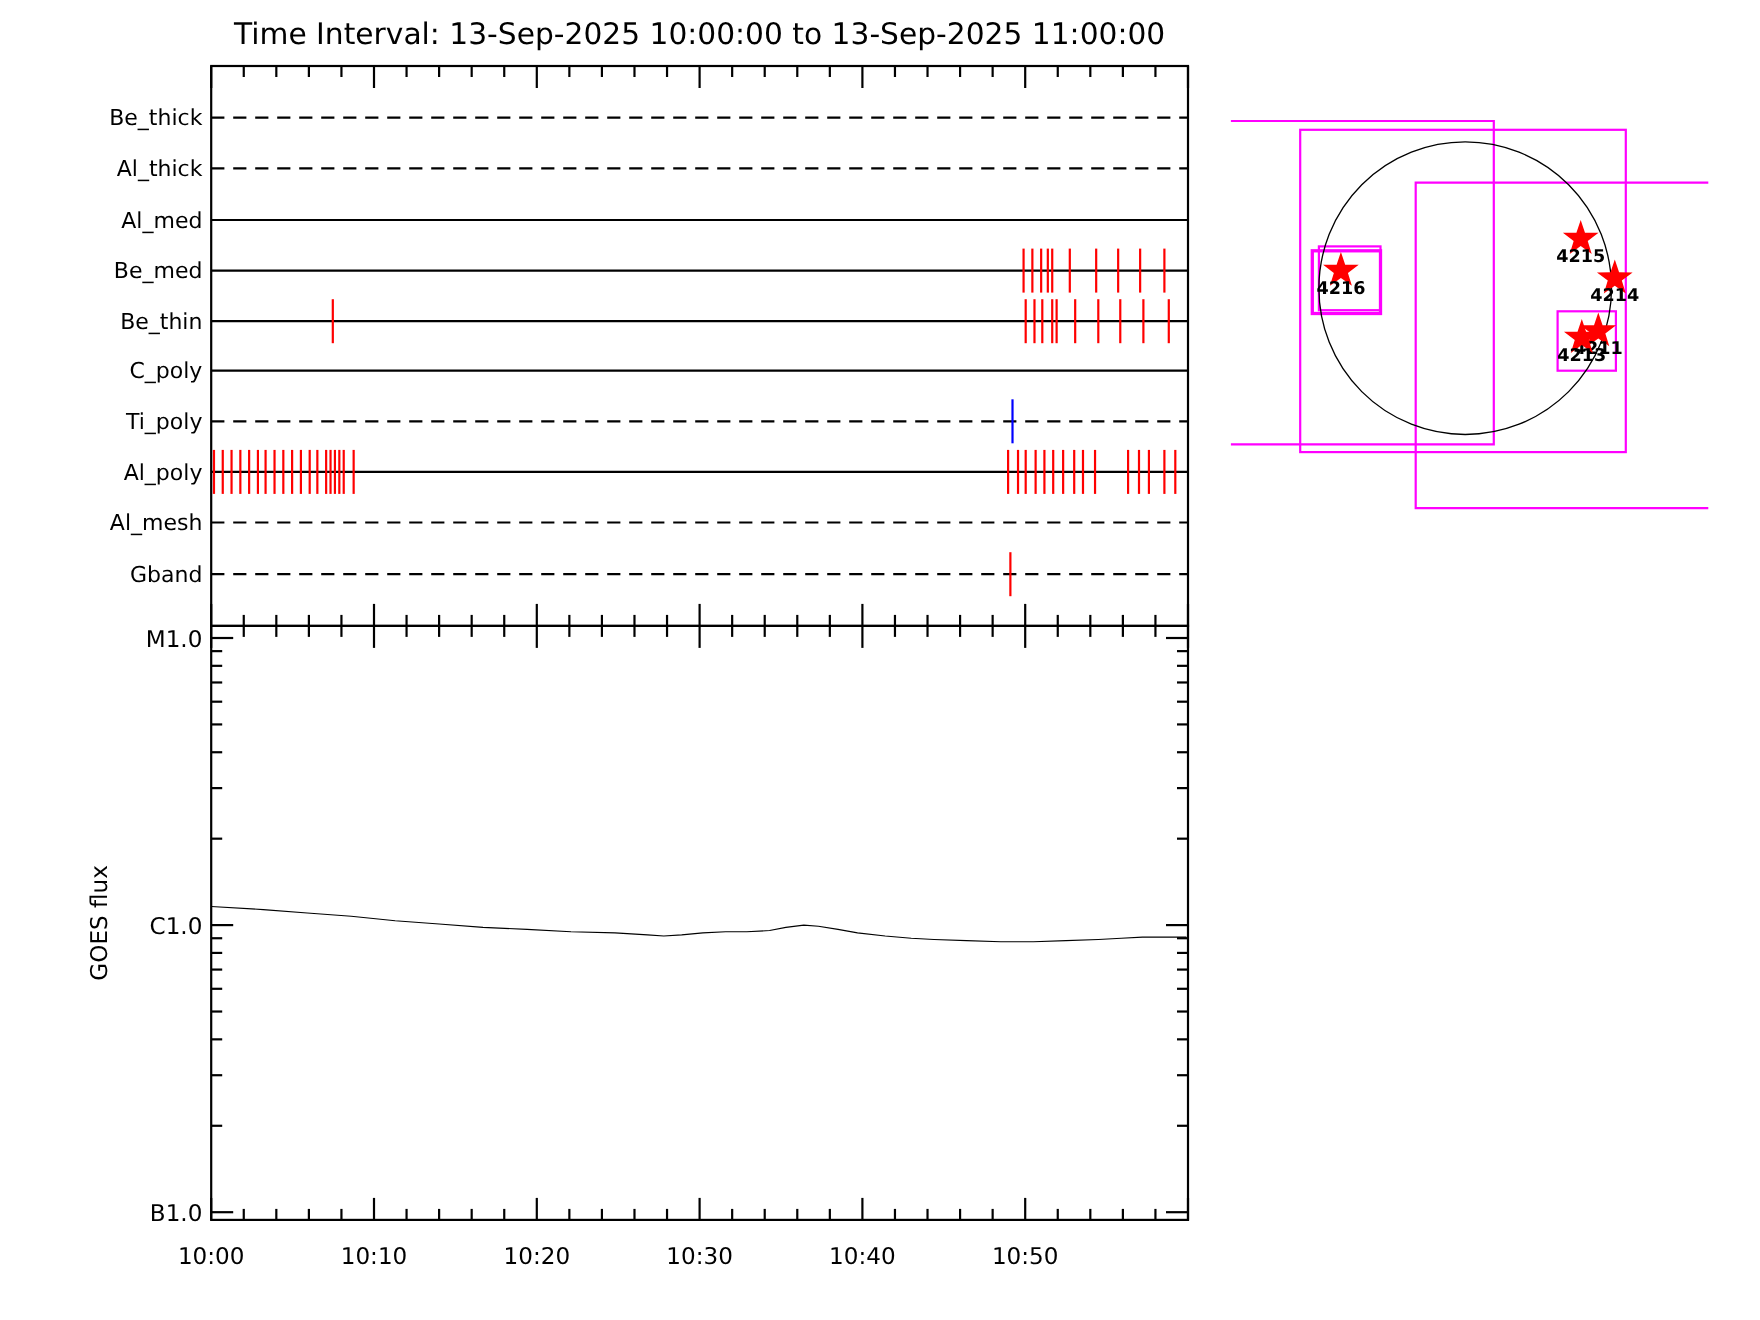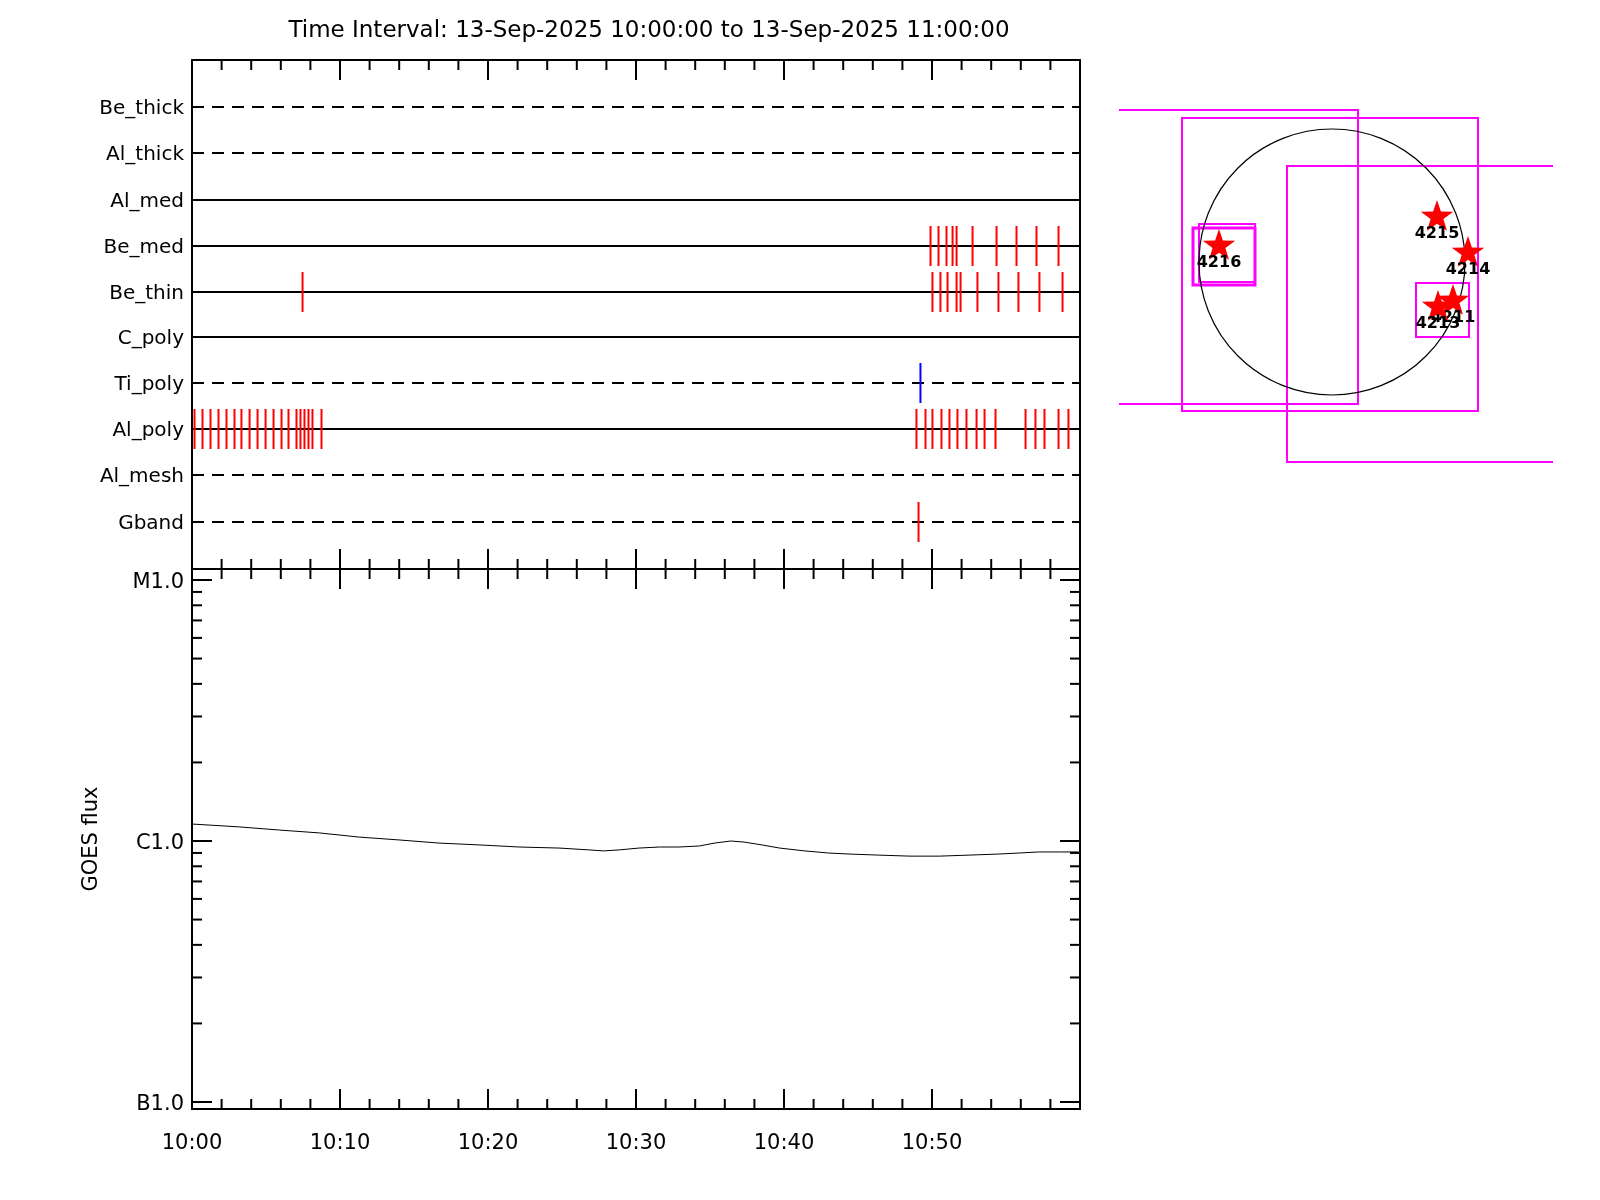--- a/index.html
+++ b/index.html
@@ -1,19 +1,19 @@
 <!DOCTYPE html>
 <html><head>
 <meta charset="utf-8">
 <style>
   html,body{margin:0;padding:0;background:#ffffff;}
   #screen{position:relative;width:1600px;height:1200px;background:#ffffff;overflow:hidden;
           font-family:"DejaVu Sans","Liberation Sans",sans-serif;}
-  #plot-title{position:absolute;left:205px;top:16px;width:888px;text-align:center;
-              font-size:23px;color:#000;letter-spacing:0px;}
+  #plot-title{position:absolute;left:192px;top:16px;width:888px;text-align:center;
+              font-size:27px;color:#000;letter-spacing:0px;}
   svg text{font-family:"DejaVu Sans","Liberation Sans",sans-serif;}
 </style>
 </head>
 <body>
 
 <div id="screen">
   <div id="plot-title">Time Interval: 13-Sep-2025 10:00:00 to 13-Sep-2025 11:00:00</div>
   <svg id="chart-canvas" width="1600" height="1200" viewBox="0 0 1600 1200">
       <line x1="192" y1="107" x2="1080" y2="107" stroke="#000000" stroke-width="2" stroke-dasharray="12,8"></line>
       <text x="184" y="114" font-size="20" fill="#000" text-anchor="end">Be_thick</text>

